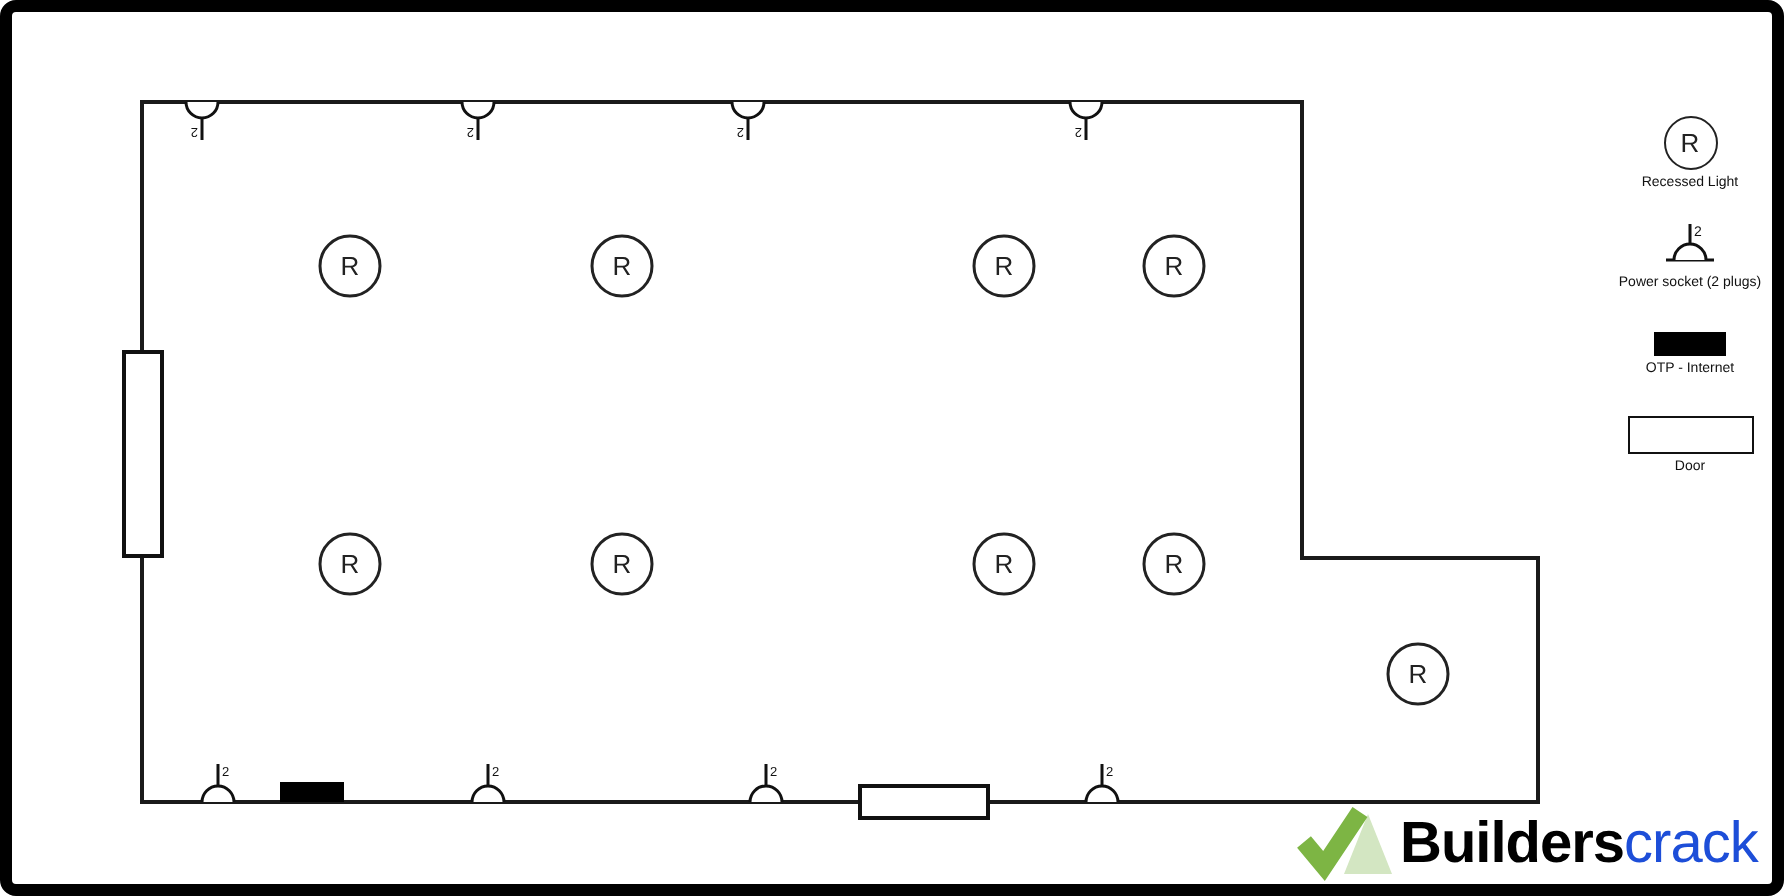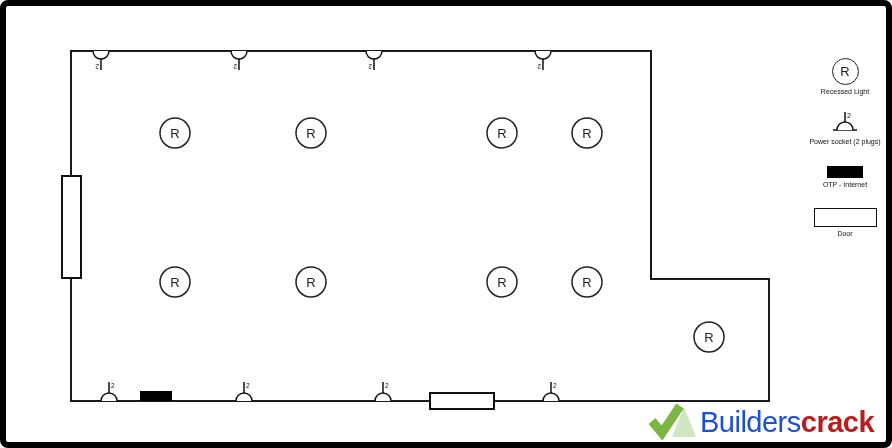--- a/index.html
+++ b/index.html
@@ -11,22 +11,22 @@
   .legend{position:absolute;left:797px;top:52px;width:84px;display:flex;flex-direction:column;align-items:center;}
   .legend-label{font-size:7px;color:#111;text-align:center;line-height:1.1;margin-top:3px;white-space:nowrap;}
   .lg-circle{width:27px;height:27px;border:1.5px solid #222;border-radius:50%;
              display:flex;align-items:center;justify-content:center;font-size:13px;color:#222;box-sizing:border-box;}
   .lg-socket{margin-top:13px;}
   .lg-internet{margin-top:21px;width:36px;height:12px;background:#000;}
   .lg-door{margin-top:19px;width:63px;height:19px;border:1.5px solid #111;box-sizing:border-box;background:#fff;}
   
   .watermark{position:absolute;left:640px;top:395px;display:flex;align-items:center;}
   .wm-text{font-size:29px;letter-spacing:-0.5px;line-height:42px;}
-  .wm-bold{font-weight:normal;color:#1d4ed8;}
-  .wm-light{font-weight:bold;color:#b91c1c;}
+  .wm-bold{font-weight:bold;color:#000000;}
+  .wm-light{font-weight:normal;color:#1d4ed8;}
 </style>
 </head>
 <body>
 
 <div class="frame">
 
   <svg id="plan-svg" width="892" height="448" viewBox="0 0 892 448">
       <polygon points="65,45 645,45 645,273 763,273 763,395 65,395" fill="none" stroke="#1a1a1a" stroke-width="2"></polygon>
       <rect x="56" y="170" width="19" height="102" fill="#ffffff" stroke="#111" stroke-width="2"></rect>
       <rect x="424" y="387" width="64" height="16" fill="#ffffff" stroke="#111" stroke-width="2"></rect>

